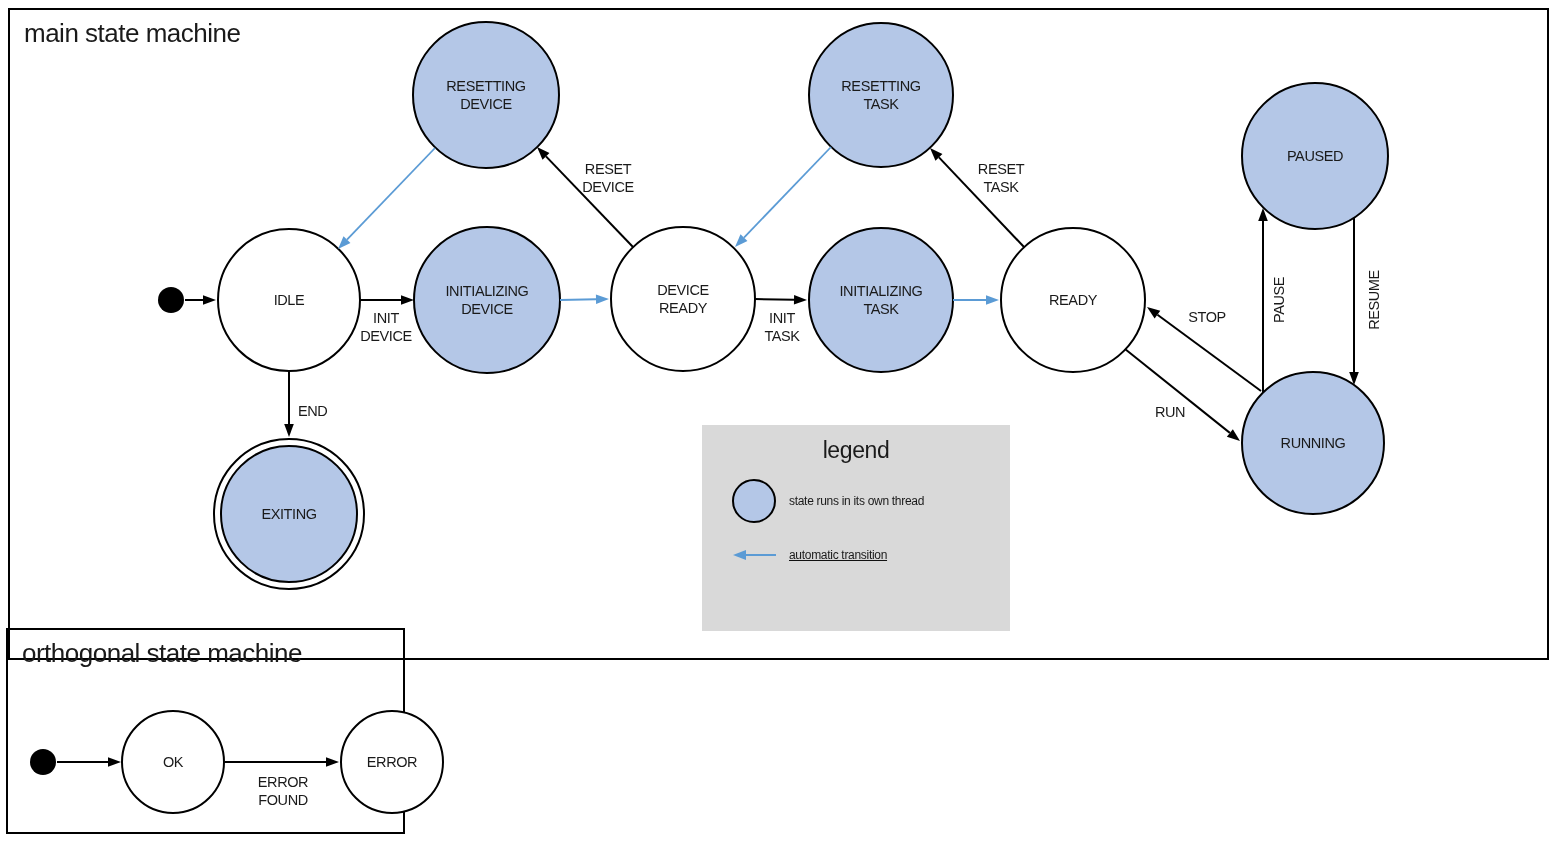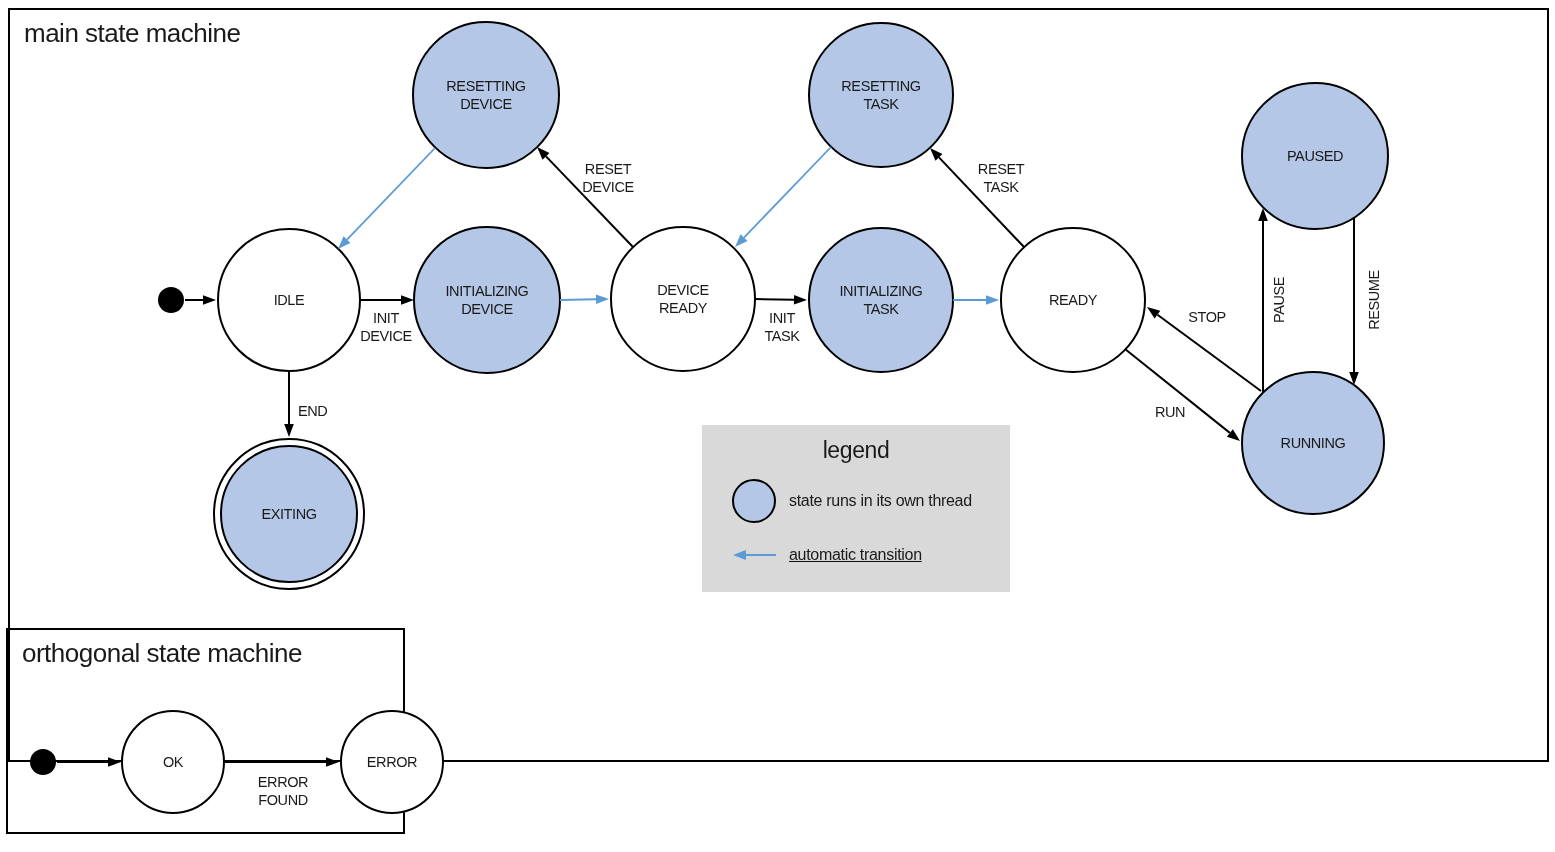--- a/index.html
+++ b/index.html
@@ -1,39 +1,39 @@
 <!DOCTYPE html>
 <html><head>
 <meta charset="utf-8">
 <style>
   html,body{margin:0;padding:0;background:#ffffff;}
   #stage{
     position:relative;width:1555px;height:852px;background:#ffffff;overflow:hidden;
     font-family:"Liberation Sans",sans-serif;color:#111111;
   }
   .machine-box{position:absolute;border:2px solid #000;box-sizing:border-box;background:transparent;}
-  #main-box{left:8px;top:8px;width:1541px;height:754px;}
+  #main-box{left:8px;top:8px;width:1541px;height:652px;}
   #ortho-box{left:6px;top:628px;width:399px;height:206px;}
   .box-title{
     position:absolute;left:14px;top:8px;
     font-size:26px;font-weight:500;letter-spacing:-0.5px;color:#1a1a1a;white-space:nowrap;
   }
   #diagram{position:absolute;left:0;top:0;pointer-events:none;}
   #legend{
-    position:absolute;left:702px;top:425px;width:308px;height:167px;box-sizing:border-box;
+    position:absolute;left:702px;top:425px;width:308px;height:206px;box-sizing:border-box;
     padding-top:12px;
   }
   #legend .legend-title{
     text-align:center;font-size:23px;font-weight:500;letter-spacing:-0.4px;color:#1a1a1a;
   }
   .legend-row{display:flex;align-items:center;margin-left:29px;}
   .legend-row.row1{margin-top:14px;}
   .legend-row.row2{margin-top:22px;text-decoration:underline;}
   .legend-glyph{flex:0 0 auto;display:block;}
-  .legend-row .legend-label{margin-left:12px;font-size:16px;letter-spacing:-0.3px;color:#1a1a1a;}
+  .legend-row .legend-label{margin-left:12px;font-size:12px;letter-spacing:-0.3px;color:#1a1a1a;}
   svg text{font-family:"Liberation Sans",sans-serif;}
 </style>
 </head>
 <body>
 
 <div id="stage">
 
   <div id="main-box" class="machine-box">
     <div class="box-title">main state machine</div>
   </div>

